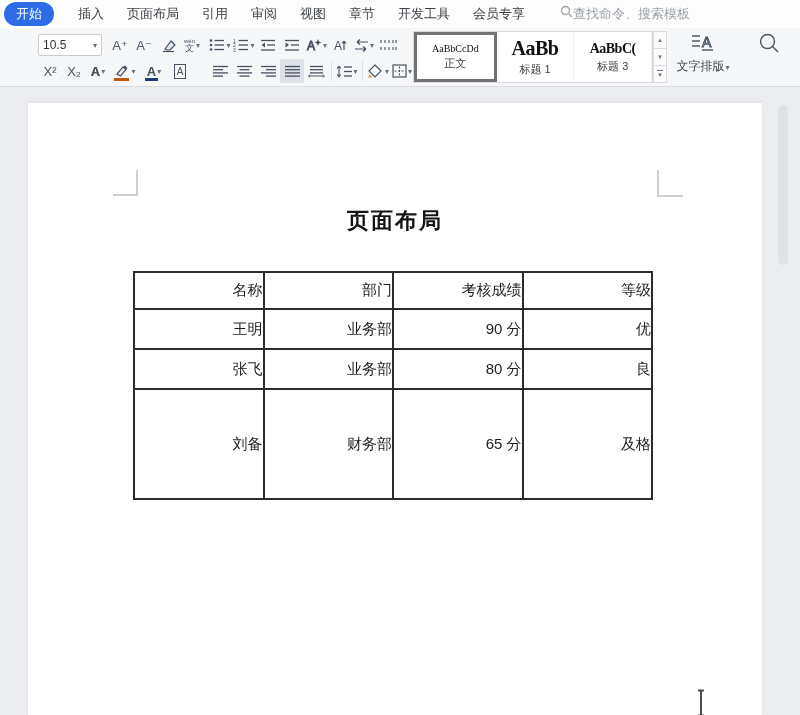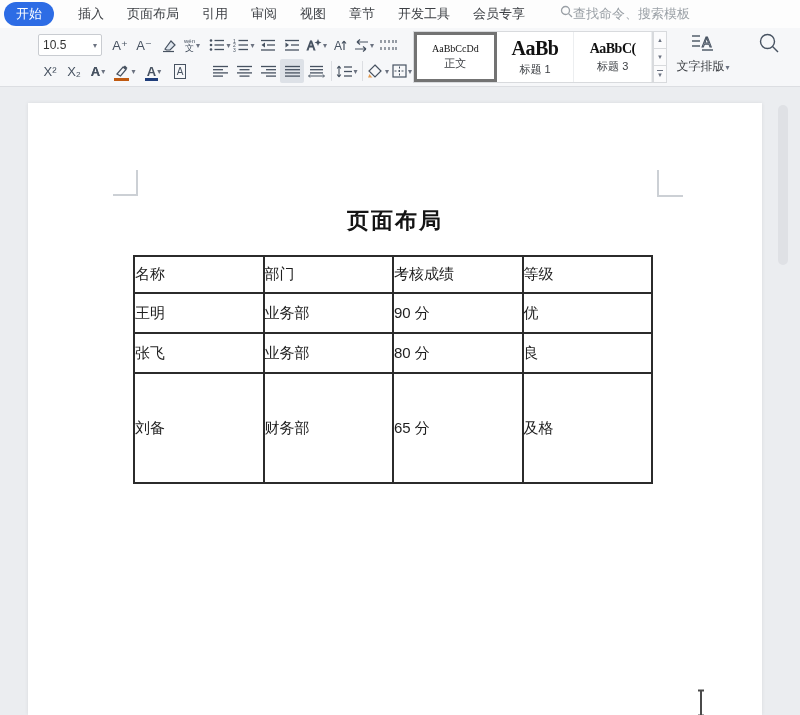--- a/index.html
+++ b/index.html
@@ -55,22 +55,22 @@
   .docarea { position:absolute; left:0; top:87px; width:800px; height:628px; background:#ebedf0; }
   .scrollthumb { position:absolute; right:12px; top:18px; width:10px; height:160px; background:#dfe1e5; border-radius:5px; }
   .page { position:absolute; left:28px; top:16px; width:734px; height:612px; background:#ffffff;
           box-shadow:0 0 4px rgba(0,0,0,0.08); }
   .cmark-l { position:absolute; left:85px; top:67px; width:25px; height:26px;
              border-right:2px solid #ccd0d5; border-bottom:2px solid #ccd0d5; }
   .cmark-r { position:absolute; left:629px; top:67px; width:26px; height:27px;
              border-left:2px solid #ccd0d5; border-bottom:2px solid #ccd0d5; }
   .doctitle { position:absolute; left:0; top:103px; width:100%; text-align:center;
               font-size:22px; font-weight:700; color:#141414; letter-spacing:2px; }
-  .dtable { position:absolute; left:105px; top:152px; width:520px; border-collapse:collapse;
-            table-layout:fixed; font-size:15px; color:#1e1e1e; text-align:left; }
+  .dtable { position:absolute; left:105px; top:168px; width:520px; border-collapse:collapse;
+            table-layout:fixed; font-size:15px; color:#1e1e1e; text-align:right; }
   .dtable td { border:2px solid #2b2b2b; vertical-align:middle; font-weight:400; }
   .row-h td { height:37px; } .row-1 td,.row-2 td { height:40px; } .row-3 td { height:110px; }
   .ibeam { position:absolute; left:668px; top:586px; }
 </style>
 </head>
 <body>
 
 <div class="menubar">
   <span class="tab active">开始</span>
   <span class="tab">插入</span>

